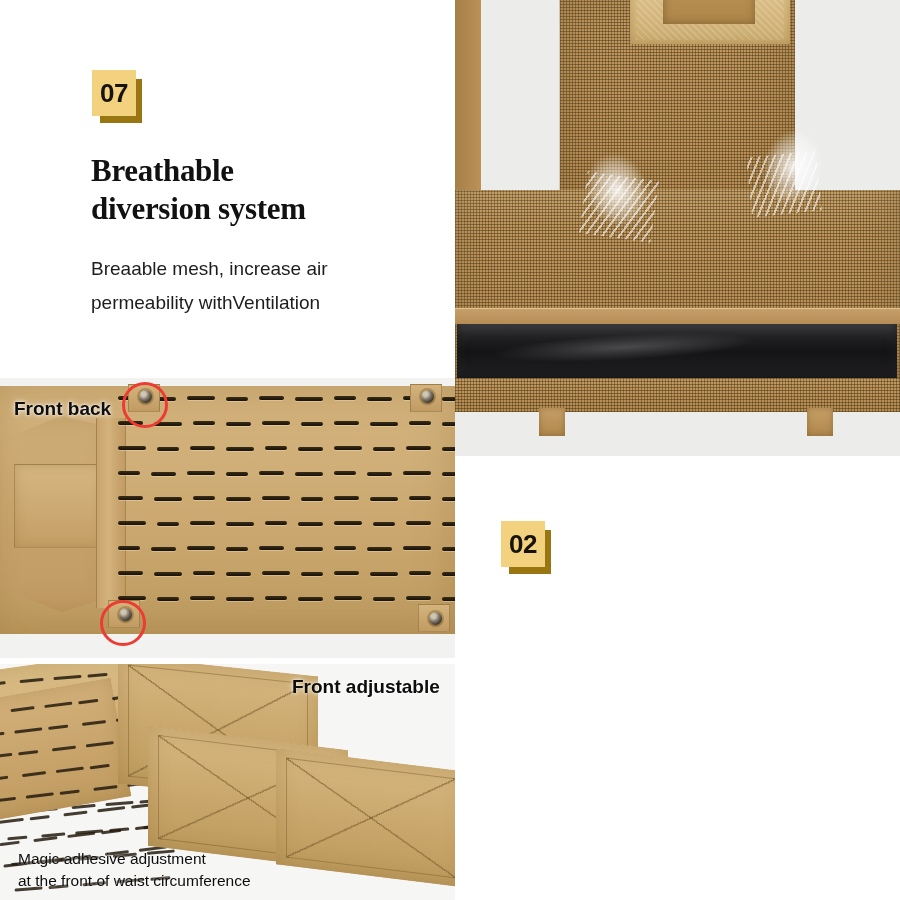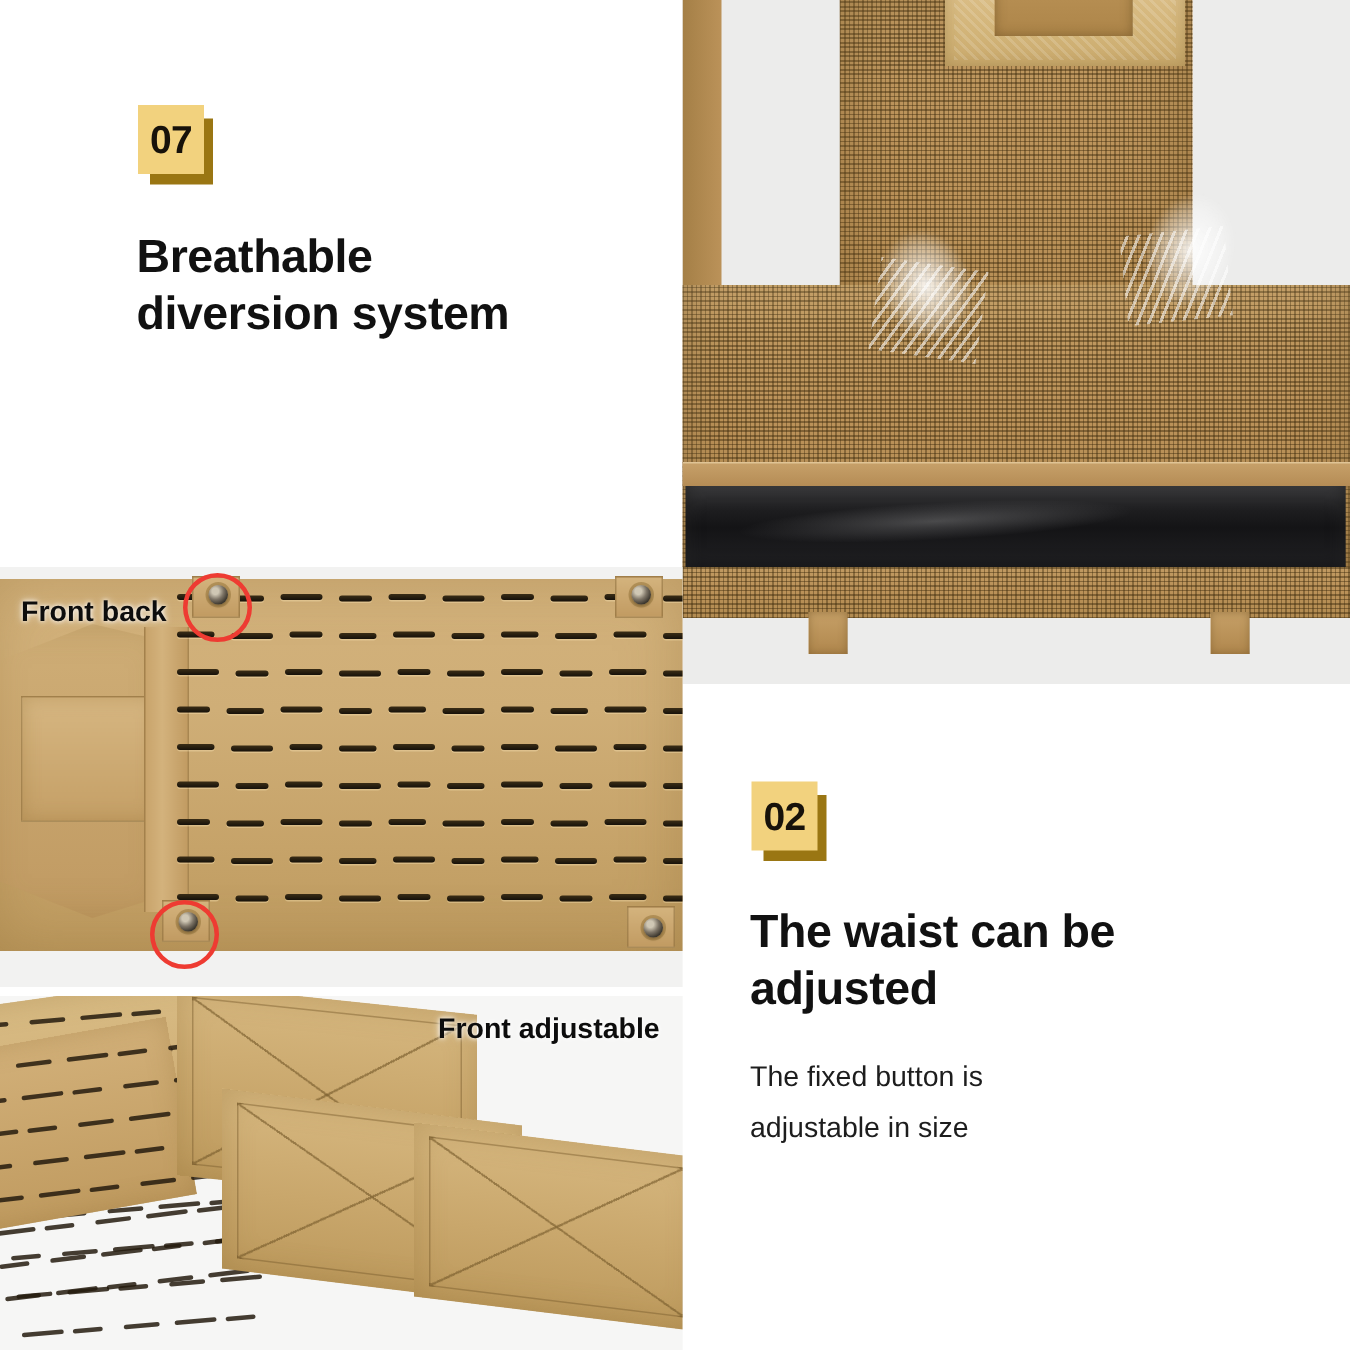--- a/index.html
+++ b/index.html
@@ -25,21 +25,21 @@
   }
   .badge .num{
     font-size:26px;font-weight:bold;color:#17120a;letter-spacing:-0.5px;
     line-height:1;font-family:"Liberation Sans", sans-serif;
   }
 
   .heading{
     position:absolute;
     font-size:31px;font-weight:bold;color:#111111;
     line-height:1.24;letter-spacing:-0.3px;
-    font-family:Liberation Sans, sans-serif;
+    font-family:Liberation Serif, serif;
     white-space:pre-line;
   }
   .subtext{
     position:absolute;
     font-size:19px;font-weight:400;color:#1d1d1d;
     line-height:1.78;
     font-family:"Liberation Sans", sans-serif;
     white-space:pre-line;
   }
 
@@ -264,20 +264,22 @@
   <div class="badge" style="left:92px;top:70px;">
     <div class="shadow"></div>
     <div class="face">
       <span class="num">07</span>
     </div>
   </div>
 
   <div class="heading" style="left:91px;top:152px;width:340px;">Breathable
 diversion system</div>
 
+  <div class="subtext" style="left:91px;top:252px;width:345px;">Breaable mesh, increase air
+permeability withVentilation</div>
 
   <div class="photo" id="photo-vest-mesh">
     <div class="mesh-stage">
       <div class="mesh-shell">
 
         <div class="mesh-block mesh-torso"></div>
         <div class="mesh-neck-l"></div>
         <div class="mesh-neck-r"></div>
 
         <div class="velcro-top"></div>
@@ -540,28 +542,26 @@
         <div class="xstitch"></div>
       </div>
 
       <div class="w-band w-right">
         <div class="xstitch"></div>
       </div>
     </div>
 
     <div class="anno" style="left:292px;top:12px;">Front adjustable</div>
 
+    <div class="caption" style="left:18px;top:184px;">Magic adhesive adjustment
+at the front of waist circumference</div>
   </div>
 
   <div class="badge" style="left:501px;top:521px;">
     <div class="shadow"></div>
     <div class="face">
       <span class="num">02</span>
     </div>
   </div>
 
-  <div class="heading" style="left:500px;top:602px;width:360px;">The waist can be
-adjusted</div>
-
-  <div class="subtext" style="left:500px;top:702px;width:360px;">The fixed button is
-adjustable in size</div>
+
 
 </div>
 
 </body></html>

